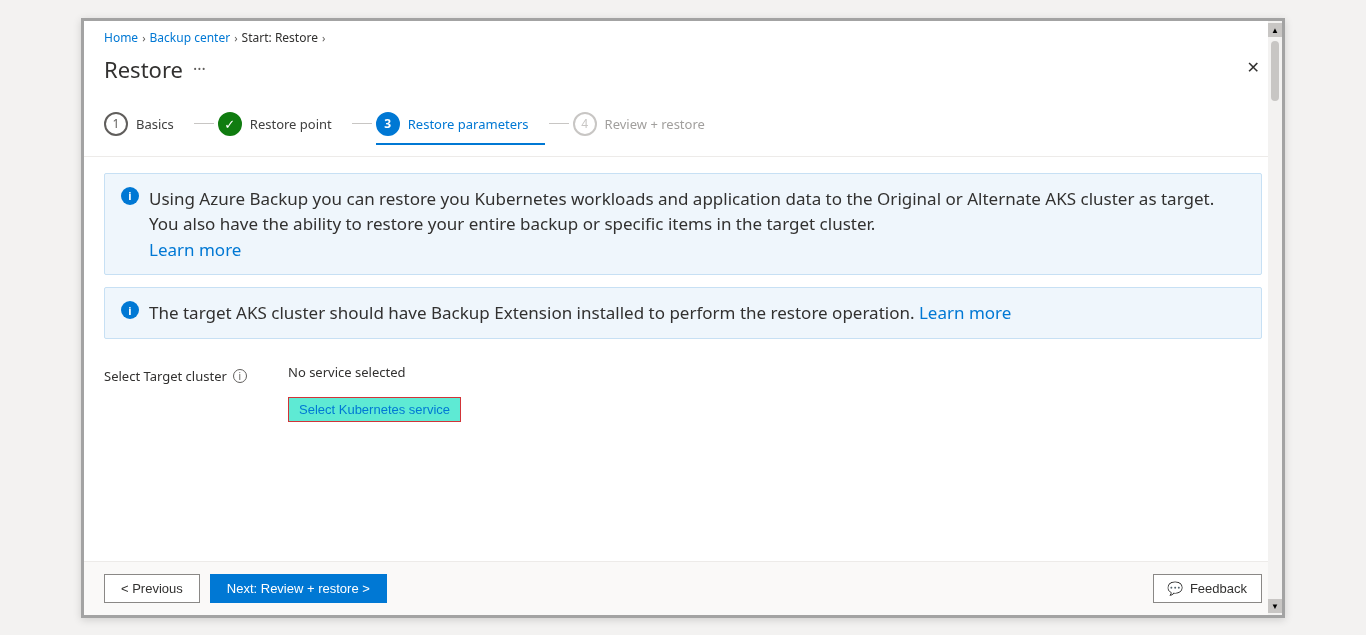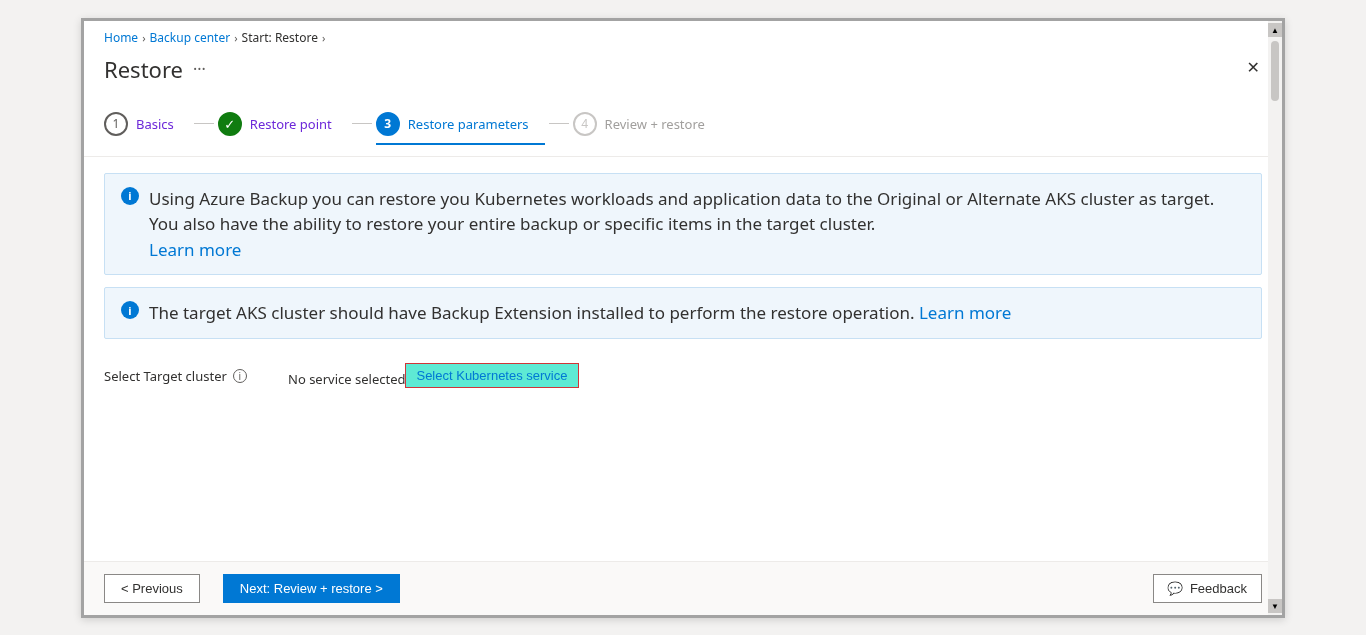--- a/index.html
+++ b/index.html
@@ -118,21 +118,21 @@
       background: #107c10;
       border-color: #107c10;
       color: #fff;
     }
     .step-circle.disabled {
       border-color: #c8c6c4;
       color: #c8c6c4;
     }
     .step-label {
       font-size: 13px;
-      color: #6d28d9;
+      color: #404040;
     }
     .step-label.active {
       font-weight: 400;
       color: #0078d4;
     }
     .step-label.disabled {
       color: #a19f9d;
     }
     .step-active-underline {
       position: absolute;
@@ -212,23 +212,22 @@
       border: 1px solid #605e5c;
       display: flex;
       align-items: center;
       justify-content: center;
       font-size: 10px;
       color: #605e5c;
       cursor: help;
     }
     .field-value {
       display: flex;
-      flex-direction: row;
-      gap: 0;
-      align-items: flex-end;
+      flex-direction: column;
+      gap: 16px;
     }
     .no-service-text {
       font-size: 13px;
       color: #323130;
     }
     .select-k8s-btn {
       display: inline-block;
       padding: 4px 10px;
       color: #0078d4;
       border: 1.5px solid #d13438;
@@ -236,21 +235,21 @@
       cursor: pointer;
       font-size: 13px;
       text-decoration: none;
     }
     
     .footer {
       display: flex;
       align-items: center;
       padding: 12px 20px;
       border-top: 1px solid #edebe9;
-      gap: 23px;
+      gap: 10px;
       background: #faf9f8;
     }
     .btn-previous {
       padding: 6px 16px;
       background: white;
       border: 1px solid #8a8886;
       color: #323130;
       font-size: 13px;
       cursor: pointer;
     }

